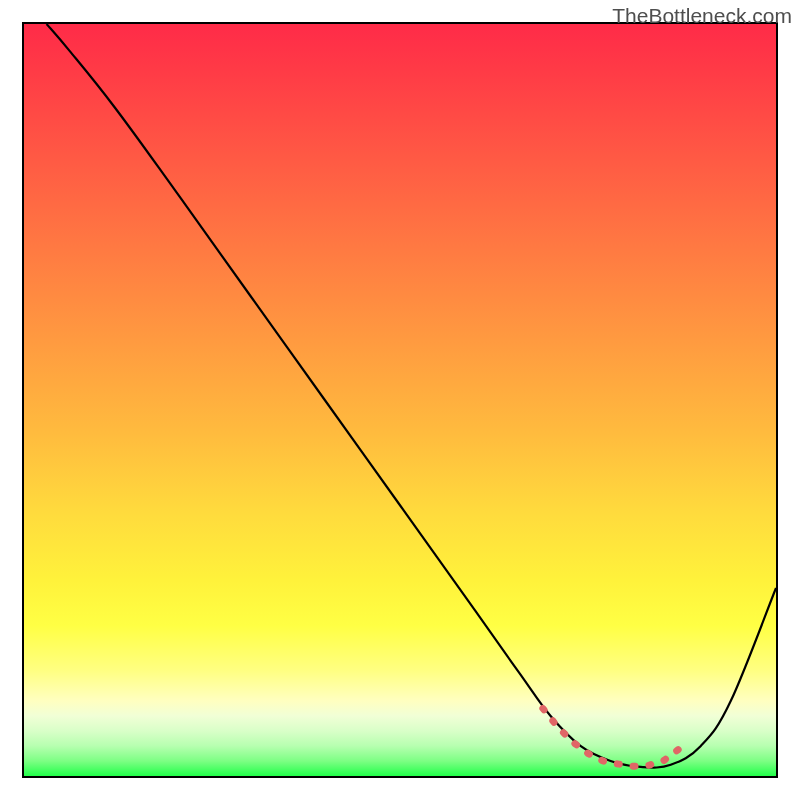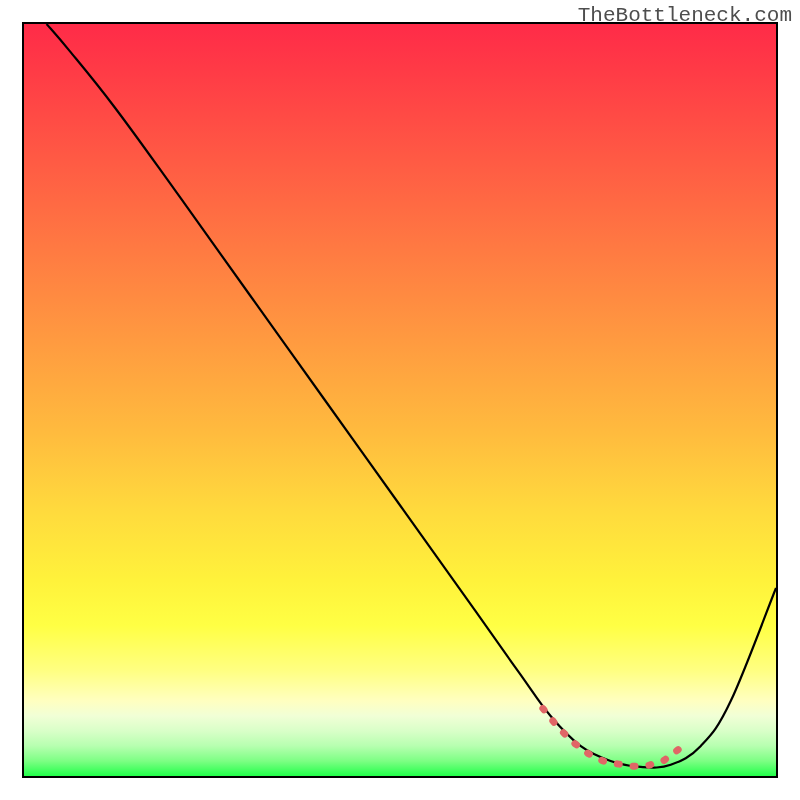--- a/index.html
+++ b/index.html
@@ -7,21 +7,21 @@
   .chart-container {
     position: relative;
     width: 800px;
     height: 800px;
     background: #ffffff;
   }
   .watermark {
     position: absolute;
     top: 4px;
     right: 8px;
-    font-family: Liberation Mono, monospace;
+    font-family: Liberation Sans, sans-serif;
     font-size: 21px;
     color: #4e4e4e;
     z-index: 10;
   }
   .plot-area {
     position: absolute;
     left: 22px;
     top: 22px;
     width: 756px;
     height: 756px;

